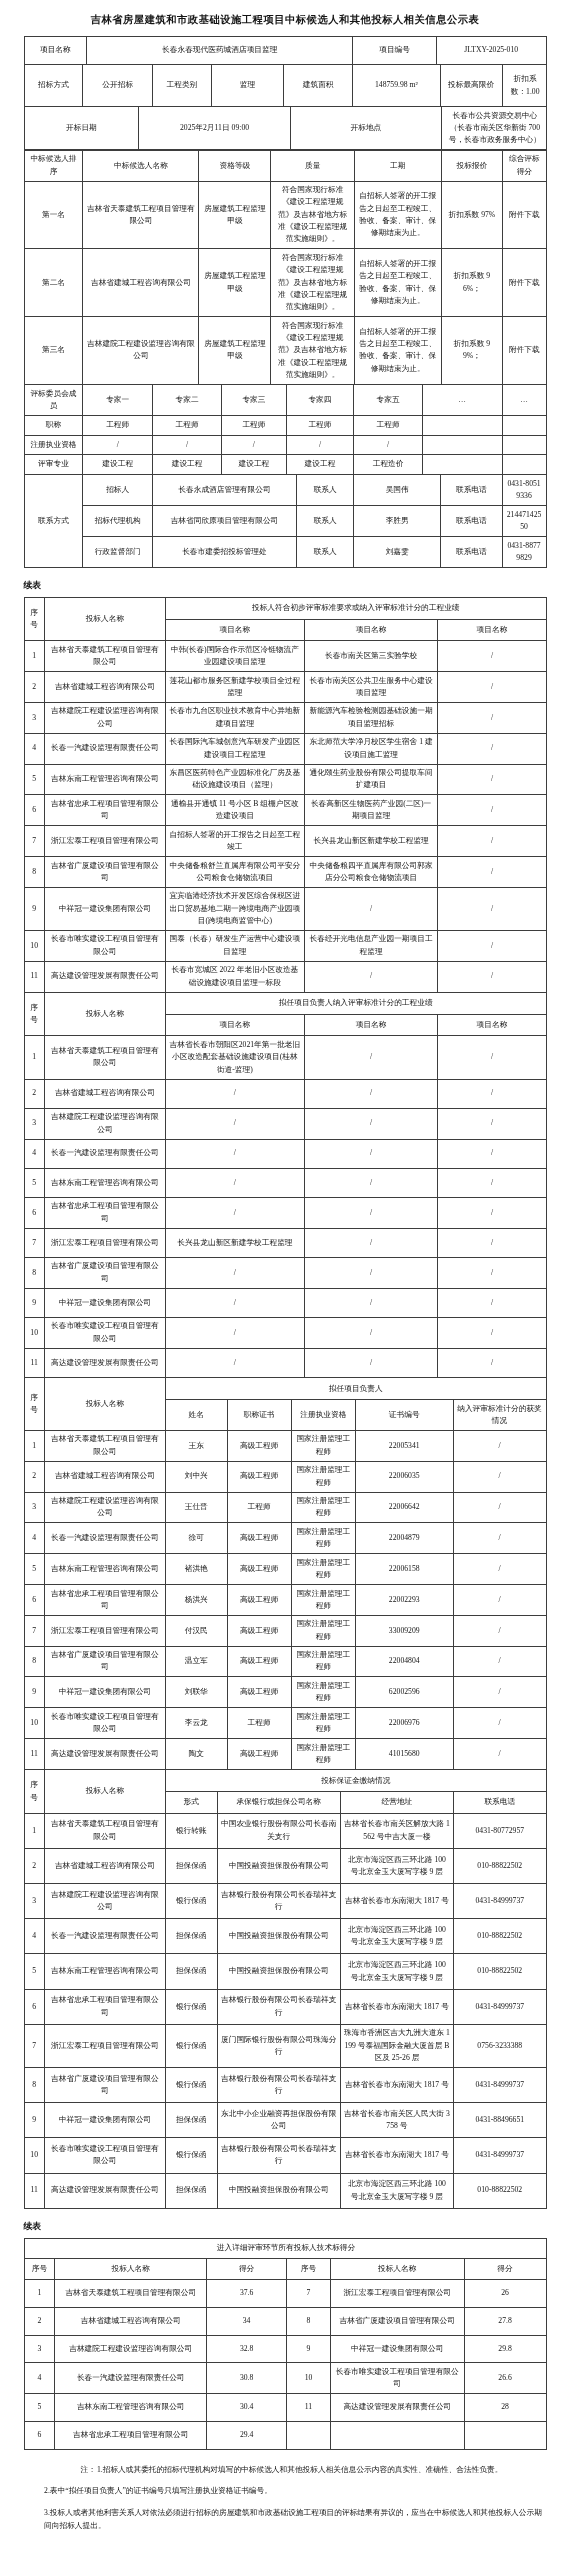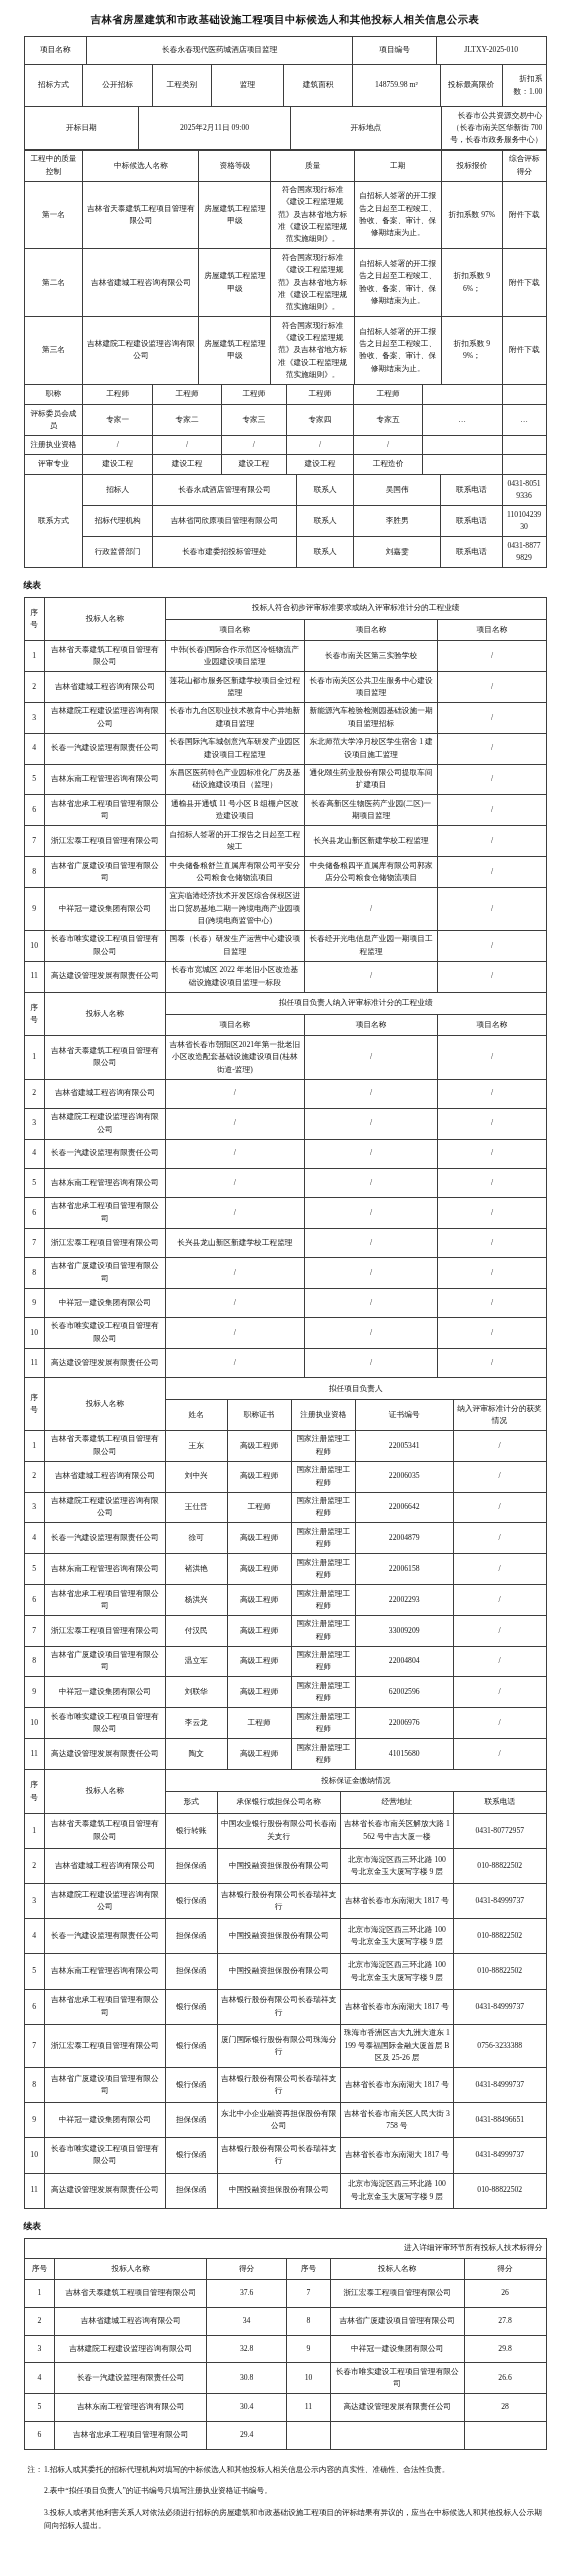--- a/index.html
+++ b/index.html
@@ -1,41 +1,41 @@
 <!DOCTYPE html>
 <html style="font-size:8.2px"><head>
 <meta charset="utf-8">
 <style>
   html,body{margin:0;padding:0;background:#ffffff;}
   body{width:570px;min-height:2735px;color:#141414;font-family:"Liberation Serif","DejaVu Serif",serif;}
   .sheet{width:523px;margin:0 auto;padding:7.2px 0 46px;}
   h1.title{font-size:10.3px;font-weight:bold;text-align:center;margin:6.2px 0 9.3px;letter-spacing:0.5px;}
   table.t{width:100%;border-collapse:collapse;table-layout:fixed;margin-top:-0.5px;}
   .t td{border:0.5px solid #3d3d3d;font-size:7.7px;line-height:1.6;padding:2.6px 3.1px;text-align:center;vertical-align:middle;word-break:break-all;}
-  .t td.left{text-align:right;padding-left:5.2px;}
+  .t td.left{text-align:center;padding-left:5.2px;}
   .info-a tr:first-child td{height:32px}
   .info-a tr:last-child td{height:21.6px}
   .info-b td{height:35px}
   .info-c td{height:32px}
   .info-d td{height:24px}
   .cand thead td{height:17.5px}
   .cand tbody td{height:60px}
   .comm td{height:13.4px}
   .pub td{height:13.4px}
   .cont td{height:12.4px}
   .ach thead td,.lead thead td,.dep thead td{height:15.5px}
   .ach tbody td{height:23px}
   .lead tbody td{height:18.5px}
   .dep tbody td{height:29px}
   .tech td{height:14.4px}
   .tech tbody td{height:21.6px}
   .cont-label{font-size:8.8px;font-weight:bold;margin:12.4px 0 5.2px;}
   .notes{margin:13.4px 0 0 1px;font-size:7.7px;line-height:1.7;}
   .note-row{margin:0 0 8.2px 19.6px;}
-  .note-row.first{margin-left:3px;}
+  .note-row.first{margin-left:12px;text-align:center;}
   .note-prefix{margin-right:1px;}
   .link{color:#141414;cursor:pointer;}
 </style>
 </head>
 <body>
 
 <div class="sheet">
 
   <h1 class="title">吉林省房屋建筑和市政基础设施工程项目中标候选人和其他投标人相关信息公示表</h1>
 
@@ -104,21 +104,21 @@
         <col style="width:11.3%">
         <col style="width:22.2%">
         <col style="width:13.8%">
         <col style="width:16%">
         <col style="width:16.6%">
         <col style="width:11.8%">
         <col style="width:8.3%">
       </colgroup>
     <thead>
       <tr>
-        <td>工程中的质量控制</td>
+        <td>中标候选人排序</td>
         <td>中标候选人名称</td>
         <td>资格等级</td>
         <td>质量</td>
         <td>工期</td>
         <td>投标报价</td>
         <td>综合评标得分</td>
       </tr>
     </thead>
     <tbody>
         <tr>
@@ -157,38 +157,38 @@
         <col style="width:13.3%">
         <col style="width:13.3%">
         <col style="width:12.3%">
         <col style="width:13%">
         <col style="width:13.1%">
         <col style="width:15.3%">
         <col style="width:8.4%">
       </colgroup>
     <tbody>
         <tr>
-          <td>职称</td>
-          <td>工程师</td>
-          <td>工程师</td>
-          <td>工程师</td>
-          <td>工程师</td>
-          <td>工程师</td>
-          <td></td>
-          <td></td>
-        </tr>
-        <tr>
           <td>评标委员会成员</td>
           <td>专家一</td>
           <td>专家二</td>
           <td>专家三</td>
           <td>专家四</td>
           <td>专家五</td>
           <td>…</td>
           <td>…</td>
+        </tr>
+        <tr>
+          <td>职称</td>
+          <td>工程师</td>
+          <td>工程师</td>
+          <td>工程师</td>
+          <td>工程师</td>
+          <td>工程师</td>
+          <td></td>
+          <td></td>
         </tr>
         <tr>
           <td>注册执业资格</td>
           <td>/</td>
           <td>/</td>
           <td>/</td>
           <td>/</td>
           <td>/</td>
           <td></td>
           <td></td>
@@ -226,21 +226,21 @@
       <td>吴国伟</td>
       <td>联系电话</td>
       <td>0431-80519336</td>
     </tr>
     <tr>
       <td>招标代理机构</td>
       <td>吉林省同欣原项目管理有限公司</td>
       <td>联系人</td>
       <td>李胜男</td>
       <td>联系电话</td>
-      <td>11010423930</td>
+      <td>21447142550</td>
     </tr>
     <tr>
       <td>行政监督部门</td>
       <td>长春市建委招投标管理处</td>
       <td>联系人</td>
       <td>刘嘉雯</td>
       <td>联系电话</td>
       <td>0431-88779829</td>
     </tr>
   </tbody>

